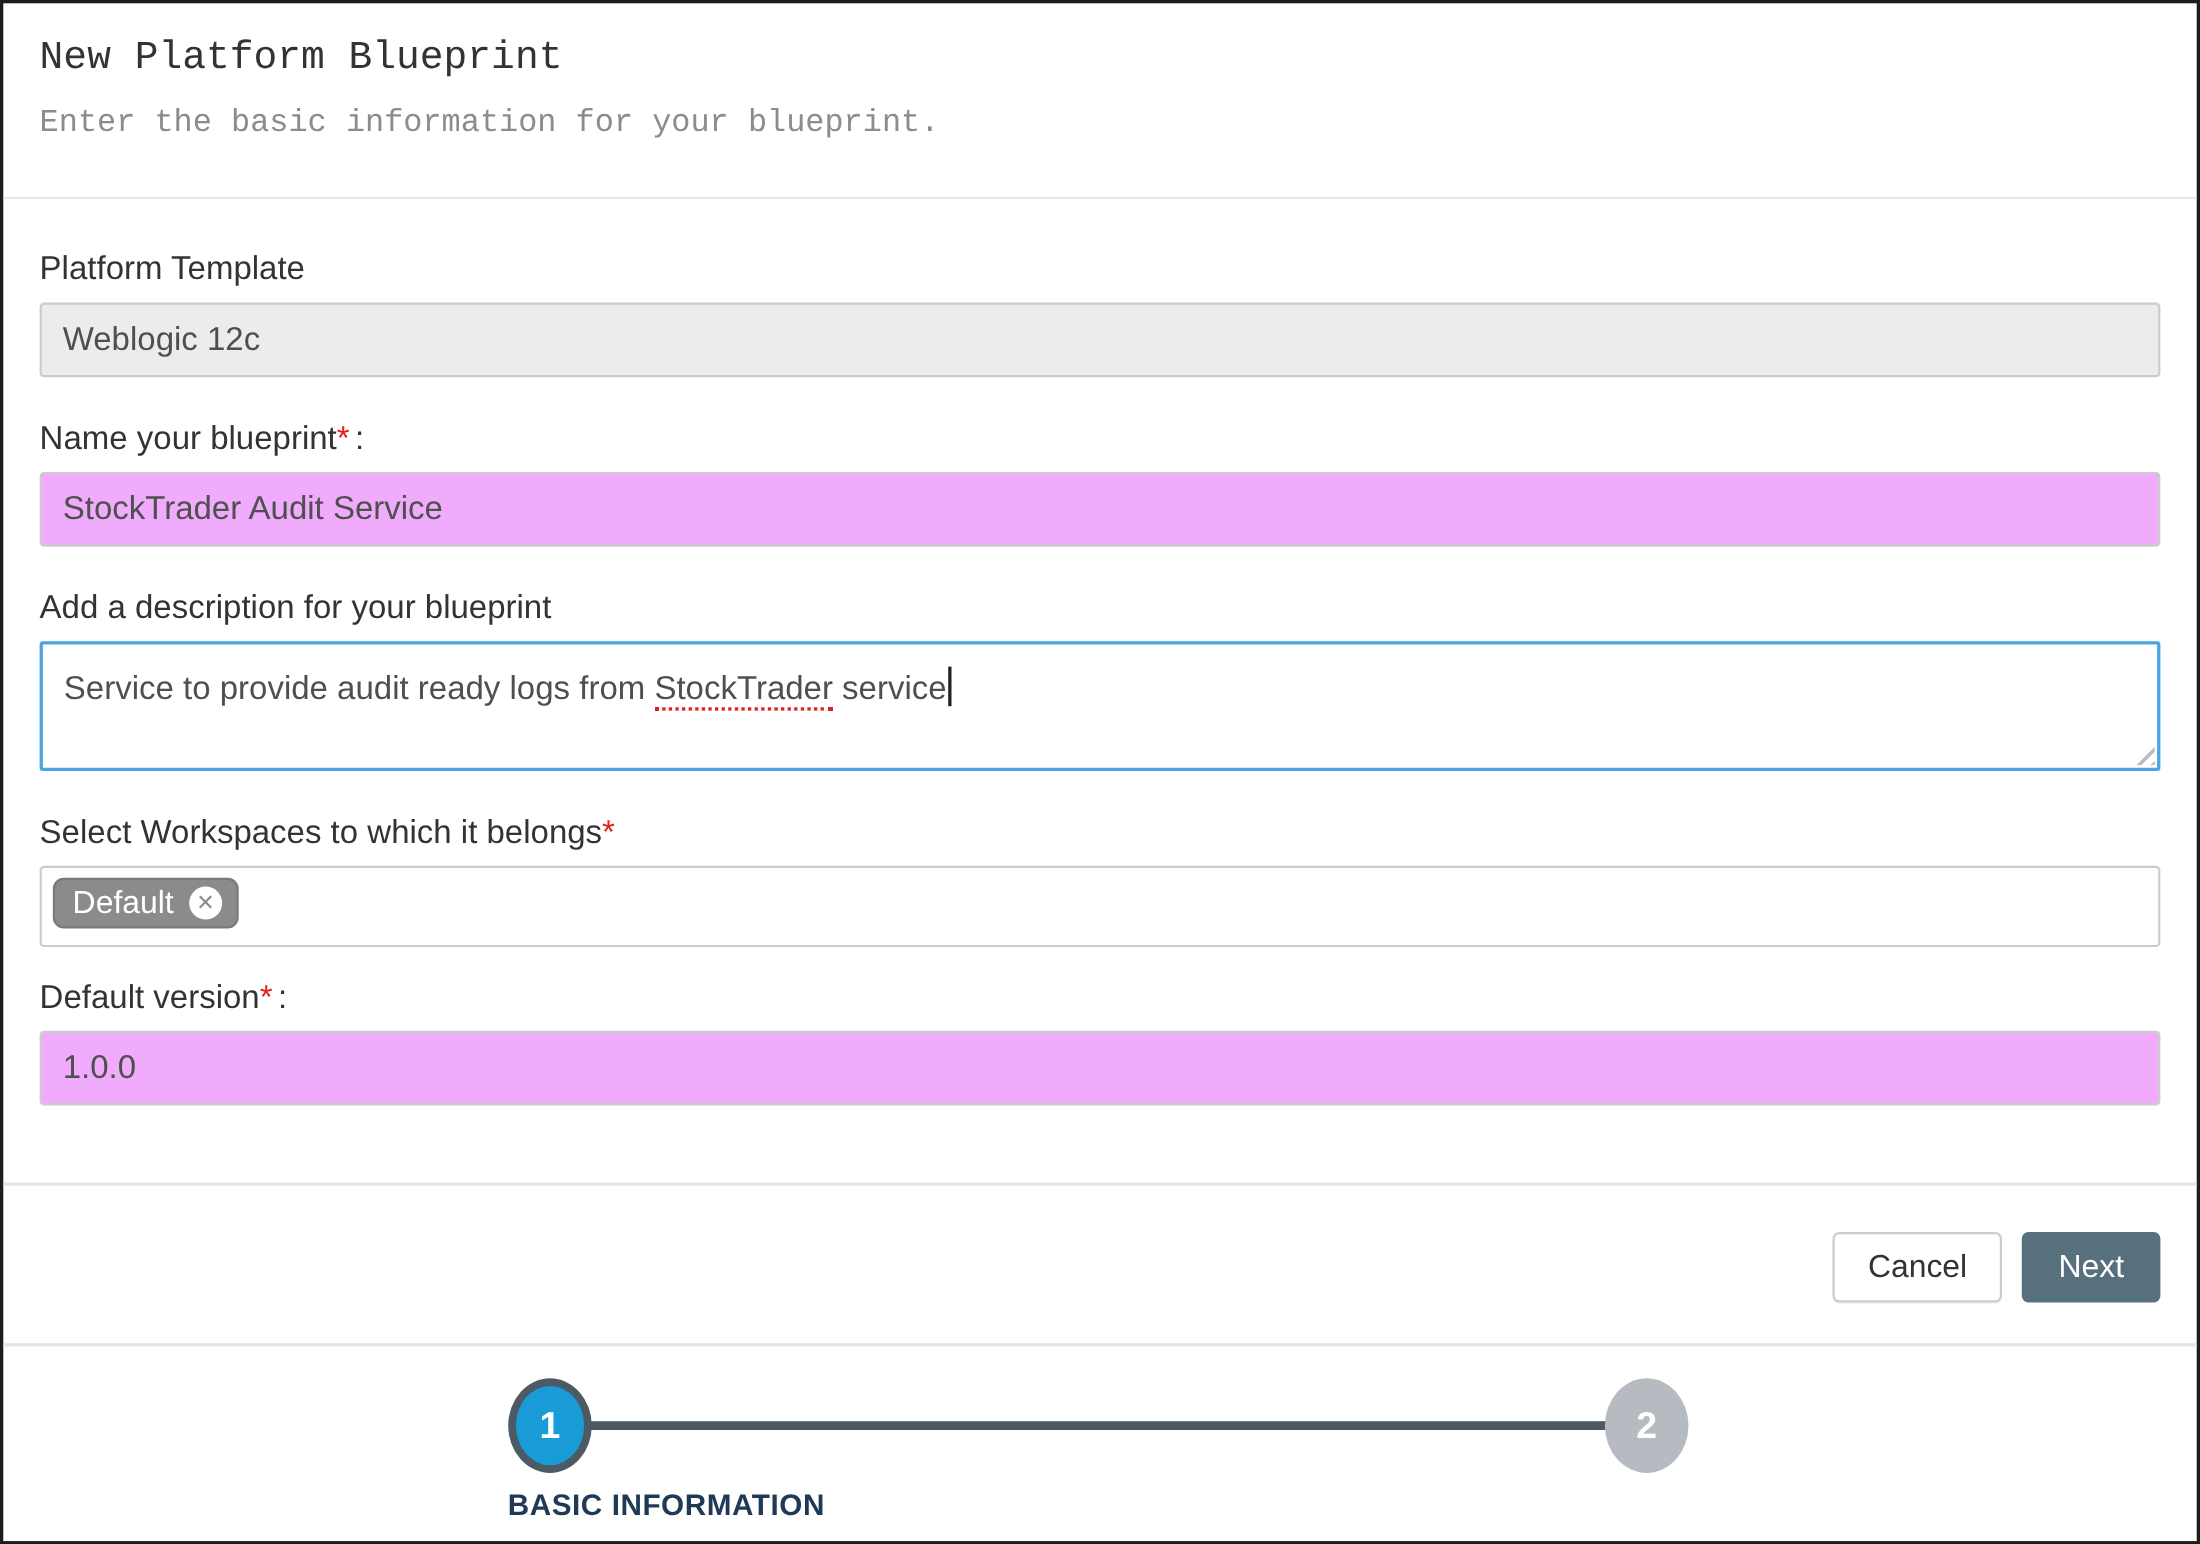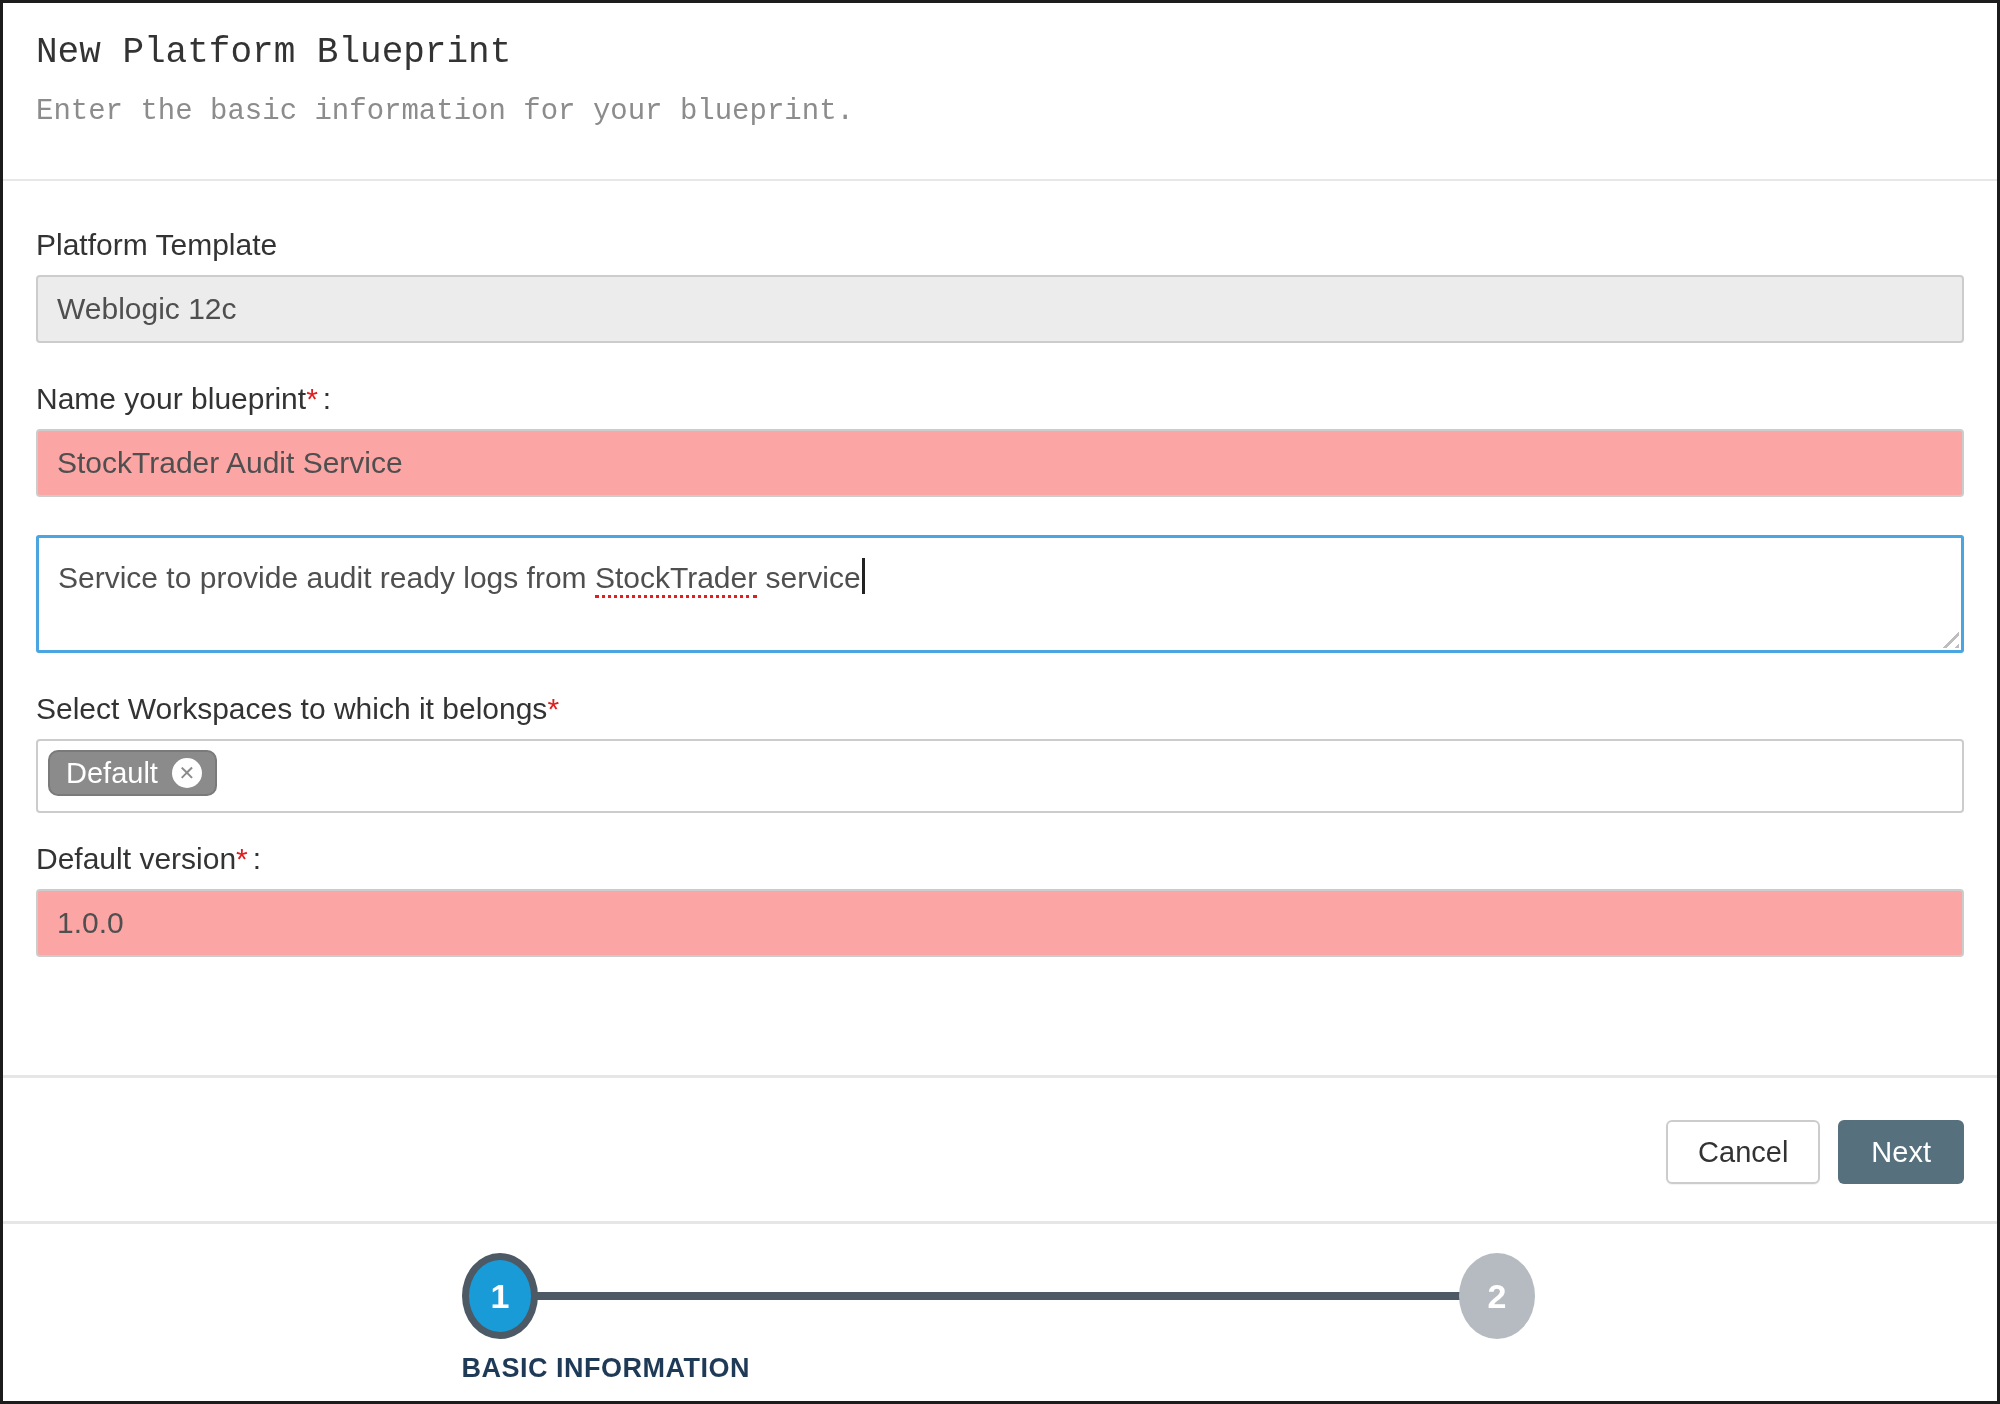--- a/index.html
+++ b/index.html
@@ -47,21 +47,21 @@
   .req {
     color: #e01e1e;
     margin-right: 5px;
   }
   .text-input {
     display: block;
     width: 100%;
     height: 68px;
     border: 2px solid #cccccc;
     border-radius: 4px;
-    background: #fca5a5;
+    background: #f0abfc;
     font-family: "Liberation Sans", "DejaVu Sans", sans-serif;
     font-size: 30px;
     color: #4f4f4f;
     padding: 0 19px;
     margin-bottom: 38px;
     outline: none;
   }
   .text-input.disabled {
     background: #ececec;
     color: #4f4f4f;
@@ -227,20 +227,21 @@
 </div>
 
 <div class="form">
 
   <div class="field-label"><span>Platform Template</span></div>
   <input class="text-input disabled" readonly="" value="Weblogic 12c" style="">
 
   <div class="field-label"><span>Name your blueprint</span><span class="req">*</span><span>:</span></div>
   <input class="text-input" value="StockTrader Audit Service" style="">
 
+  <div class="field-label"><span>Add a description for your blueprint</span></div>
   <div class="textarea" role="textbox">
     <span>Service to provide audit ready logs from </span><span class="spellcheck">StockTrader</span><span> service</span><span class="caret"></span>
     <span class="resize-handle"></span>
   </div>
 
   <div class="field-label"><span>Select Workspaces to which it belongs</span><span class="req">*</span></div>
   <div class="tag-box">
     <span class="tag-pill">
       <span>Default</span>
       <span class="tag-remove">✕</span>

